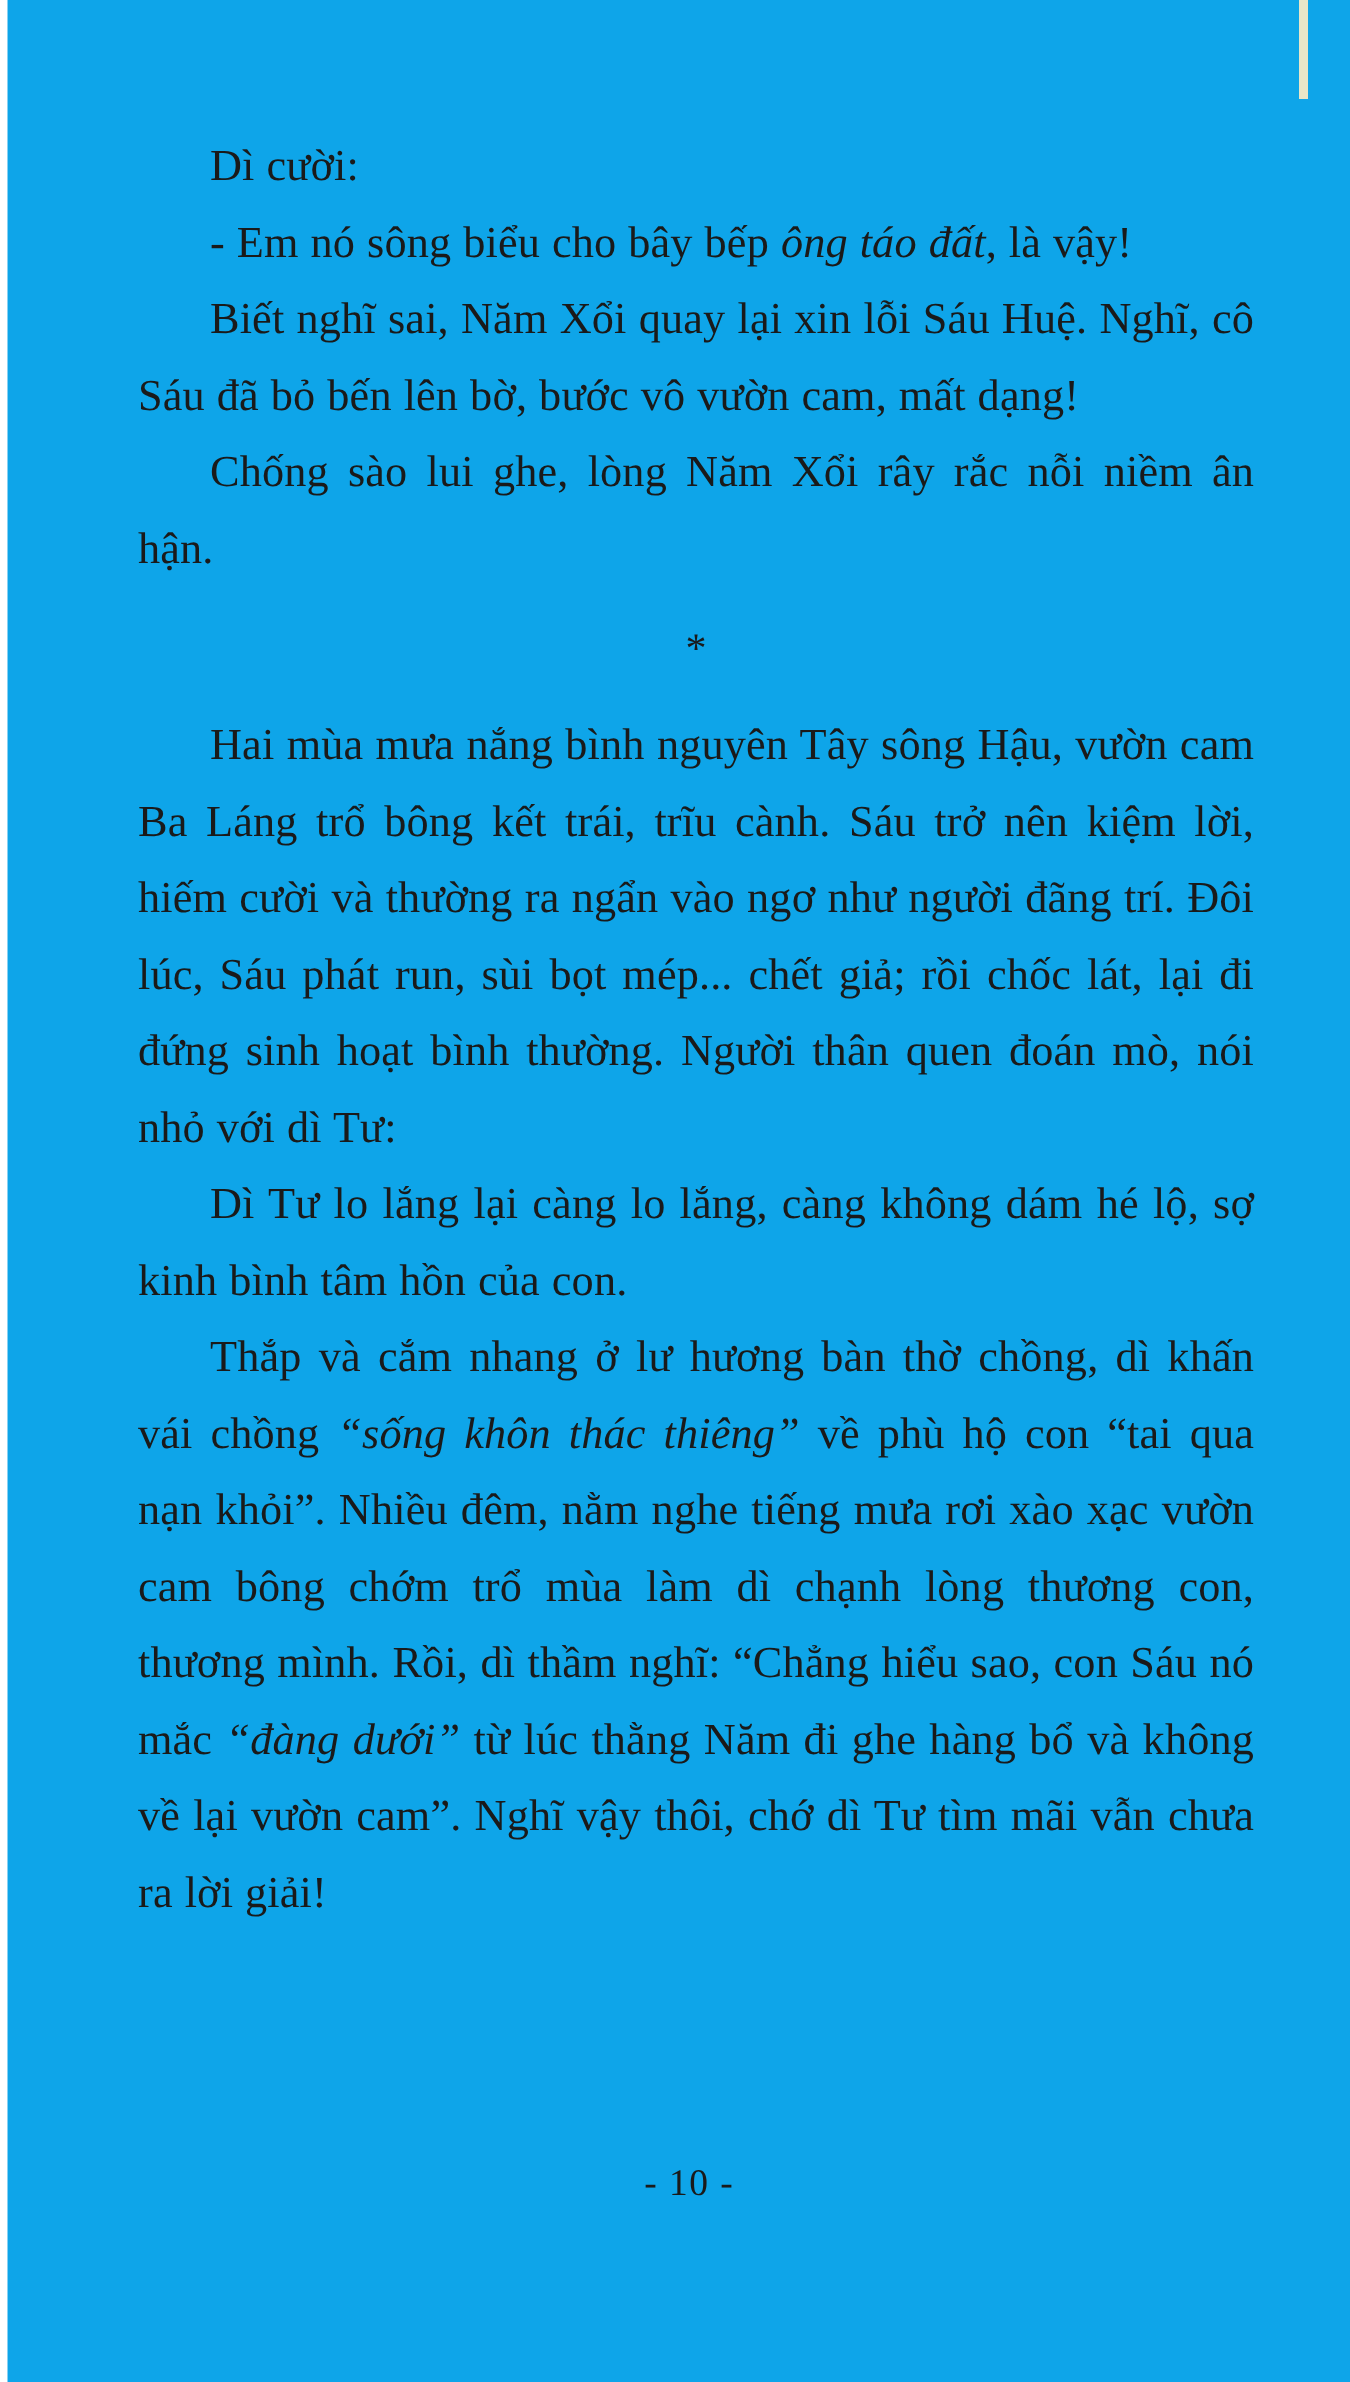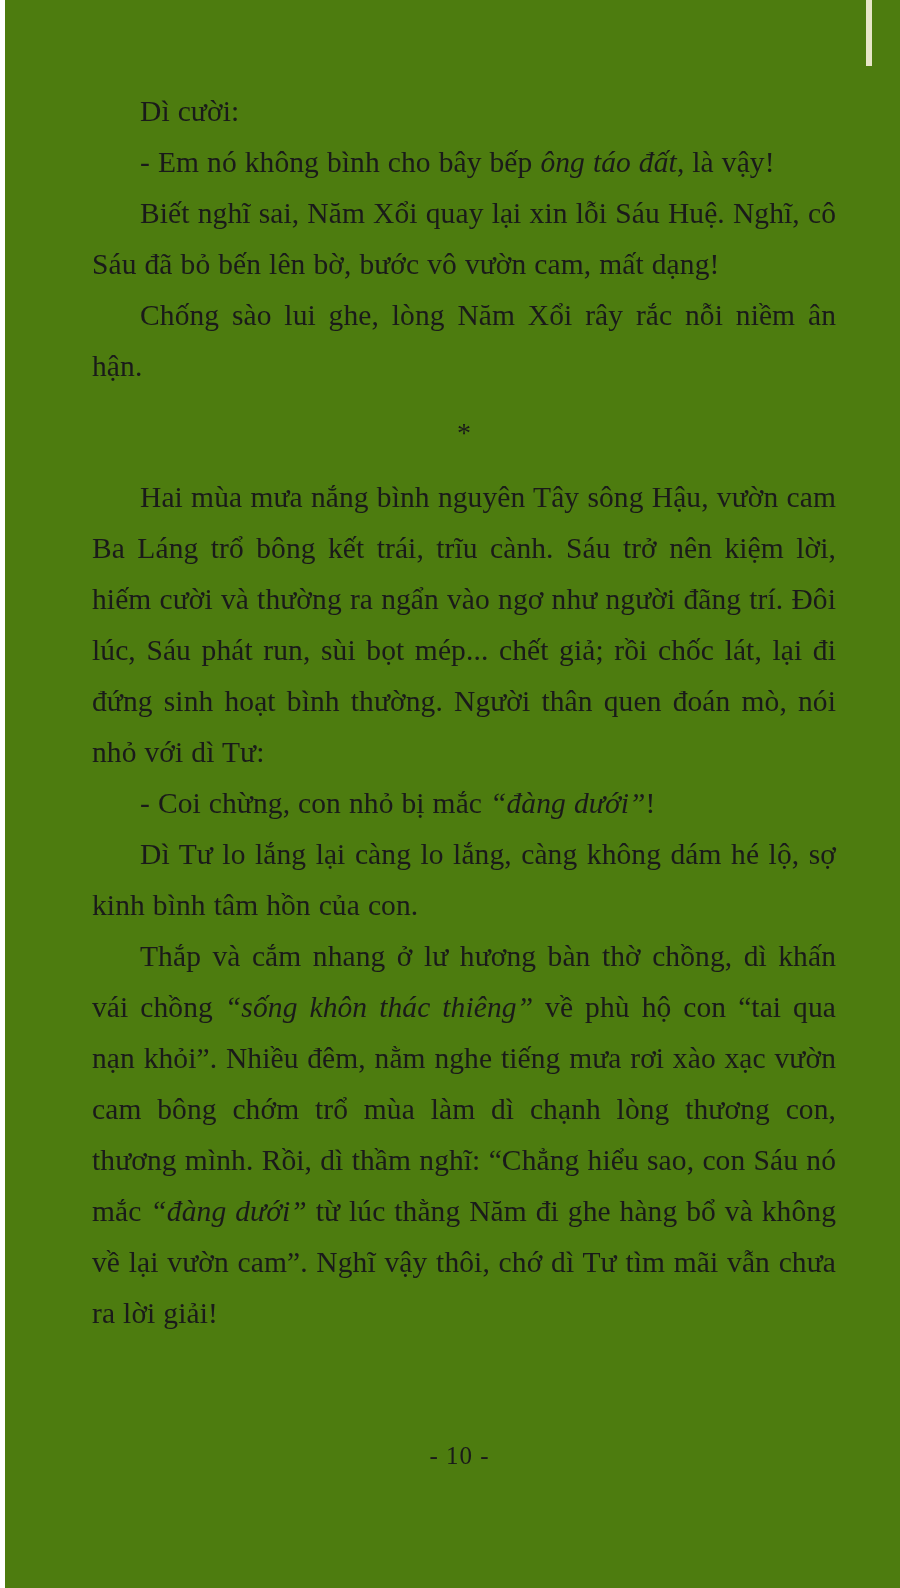--- a/index.html
+++ b/index.html
@@ -11,21 +11,21 @@
     height: 1588px;
     background: #ffffff;
     font-family: "Liberation Serif", serif;
     color: #1a1a1a;
     position: relative;
     overflow: hidden;
   }
   .page {
     position: absolute;
     inset: 0;
-    background: #4d7c0f;
+    background: #0ea5e9;
   }
   
   .edge-mark-top-right {
     position: absolute;
     top: 0;
     right: 28px;
     width: 6px;
     height: 66px;
     background: #e8e6c8;
   }
@@ -78,29 +78,28 @@
 </head>
 <body>
 
 <div class="page">
   <div class="edge-mark-top-right"></div>
   <div class="edge-mark-left"></div>
 
   <div class="content">
     <div>
       <p class="para indent"><span>Dì cười:</span></p>
-      <p class="para indent"><span>- Em nó không bình cho bây bếp </span><em class="it">ông táo đất</em><span>, là vậy!</span></p>
+      <p class="para indent"><span>- Em nó sông biểu cho bây bếp </span><em class="it">ông táo đất</em><span>, là vậy!</span></p>
       <p class="para indent"><span>Biết nghĩ sai, Năm Xổi quay lại xin lỗi Sáu Huệ. Nghĩ, cô Sáu đã bỏ bến lên bờ, bước vô vườn cam, mất dạng!</span></p>
       <p class="para indent"><span>Chống sào lui ghe, lòng Năm Xổi rây rắc nỗi niềm ân hận.</span></p>
     </div>
 
     <div class="sep">*</div>
 
     <div>
       <p class="para indent"><span>Hai mùa mưa nắng bình nguyên Tây sông Hậu, vườn cam Ba Láng trổ bông kết trái, trĩu cành. Sáu trở nên kiệm lời, hiếm cười và thường ra ngẩn vào ngơ như người đãng trí. Đôi lúc, Sáu phát run, sùi bọt mép... chết giả; rồi chốc lát, lại đi đứng sinh hoạt bình thường. Người thân quen đoán mò, nói nhỏ với dì Tư:</span></p>
-      <p class="para indent"><span>- Coi chừng, con nhỏ bị mắc </span><em class="it">“đàng dưới”</em><span>!</span></p>
       <p class="para indent"><span>Dì Tư lo lắng lại càng lo lắng, càng không dám hé lộ, sợ kinh bình tâm hồn của con.</span></p>
       <p class="para indent"><span>Thắp và cắm nhang ở lư hương bàn thờ chồng, dì khấn vái chồng </span><em class="it">“sống khôn thác thiêng”</em><span> về phù hộ con “tai qua nạn khỏi”. Nhiều đêm, nằm nghe tiếng mưa rơi xào xạc vườn cam bông chớm trổ mùa làm dì chạnh lòng thương con, thương mình. Rồi, dì thầm nghĩ: “Chẳng hiểu sao, con Sáu nó mắc </span><em class="it">“đàng dưới”</em><span> từ lúc thằng Năm đi ghe hàng bổ và không về lại vườn cam”. Nghĩ vậy thôi, chớ dì Tư tìm mãi vẫn chưa ra lời giải!</span></p>
     </div>
   </div>
 
   <div class="folio">- 10 -</div>
 </div>
 
 </body></html>

